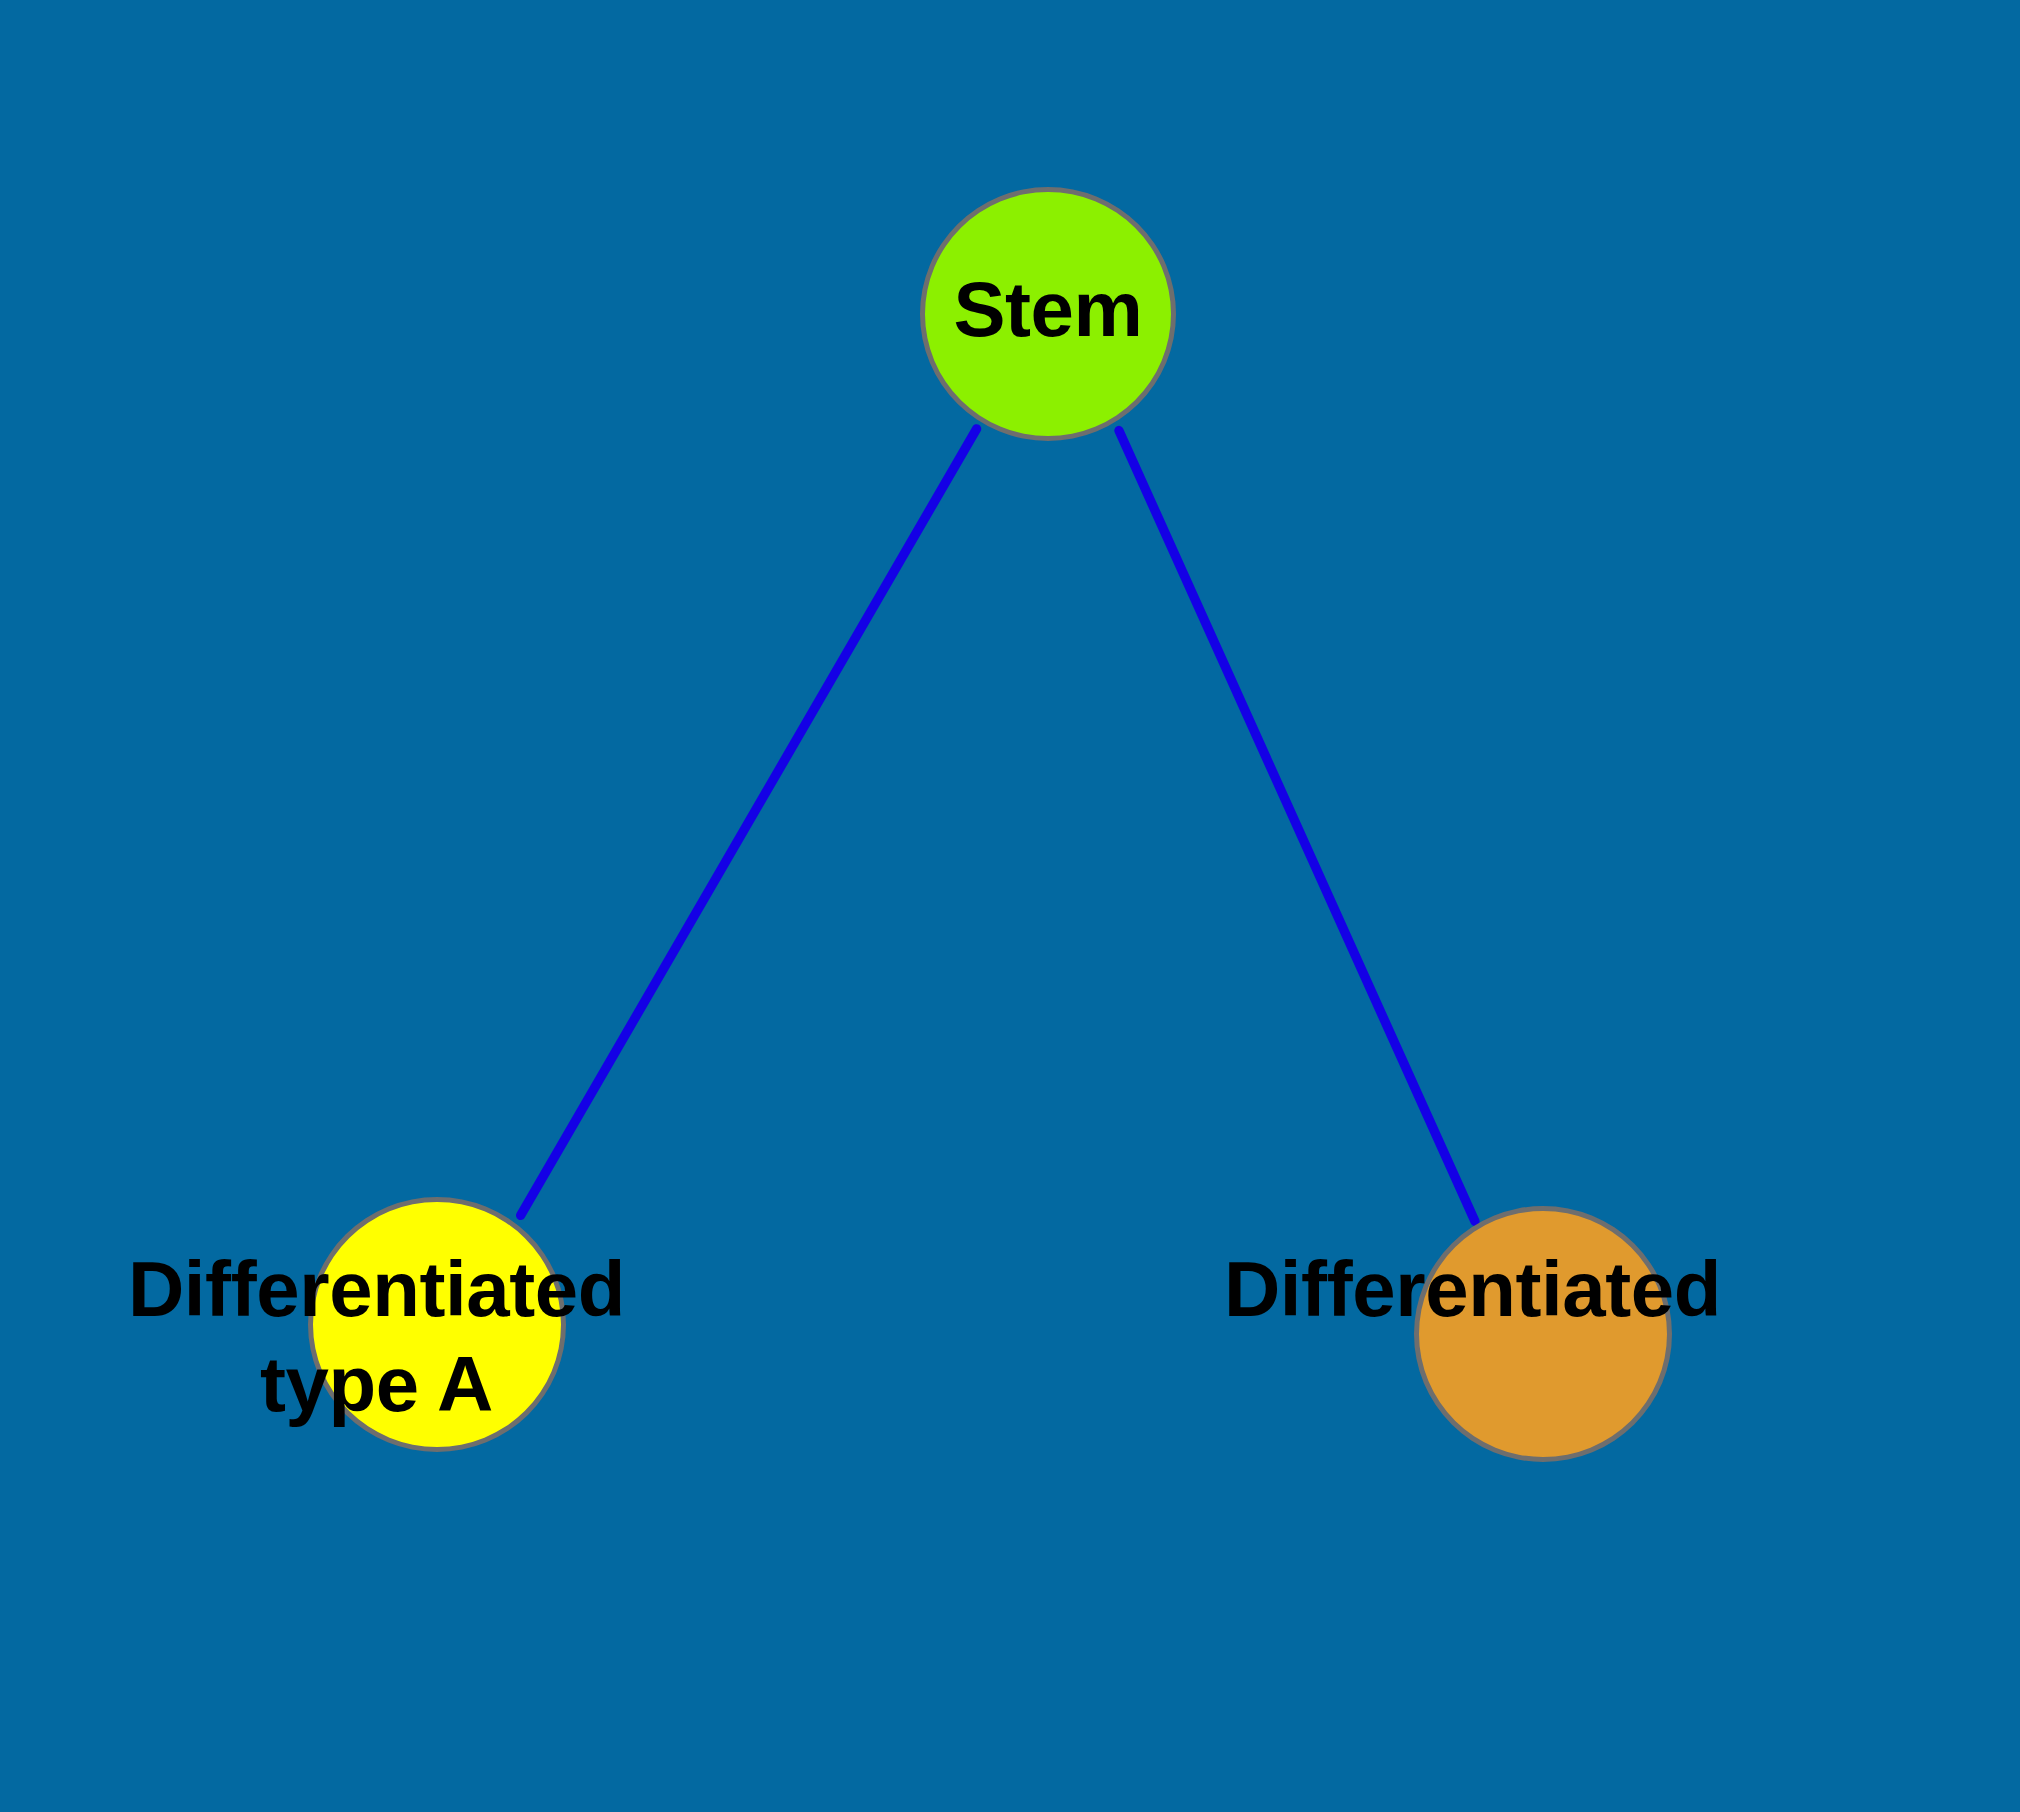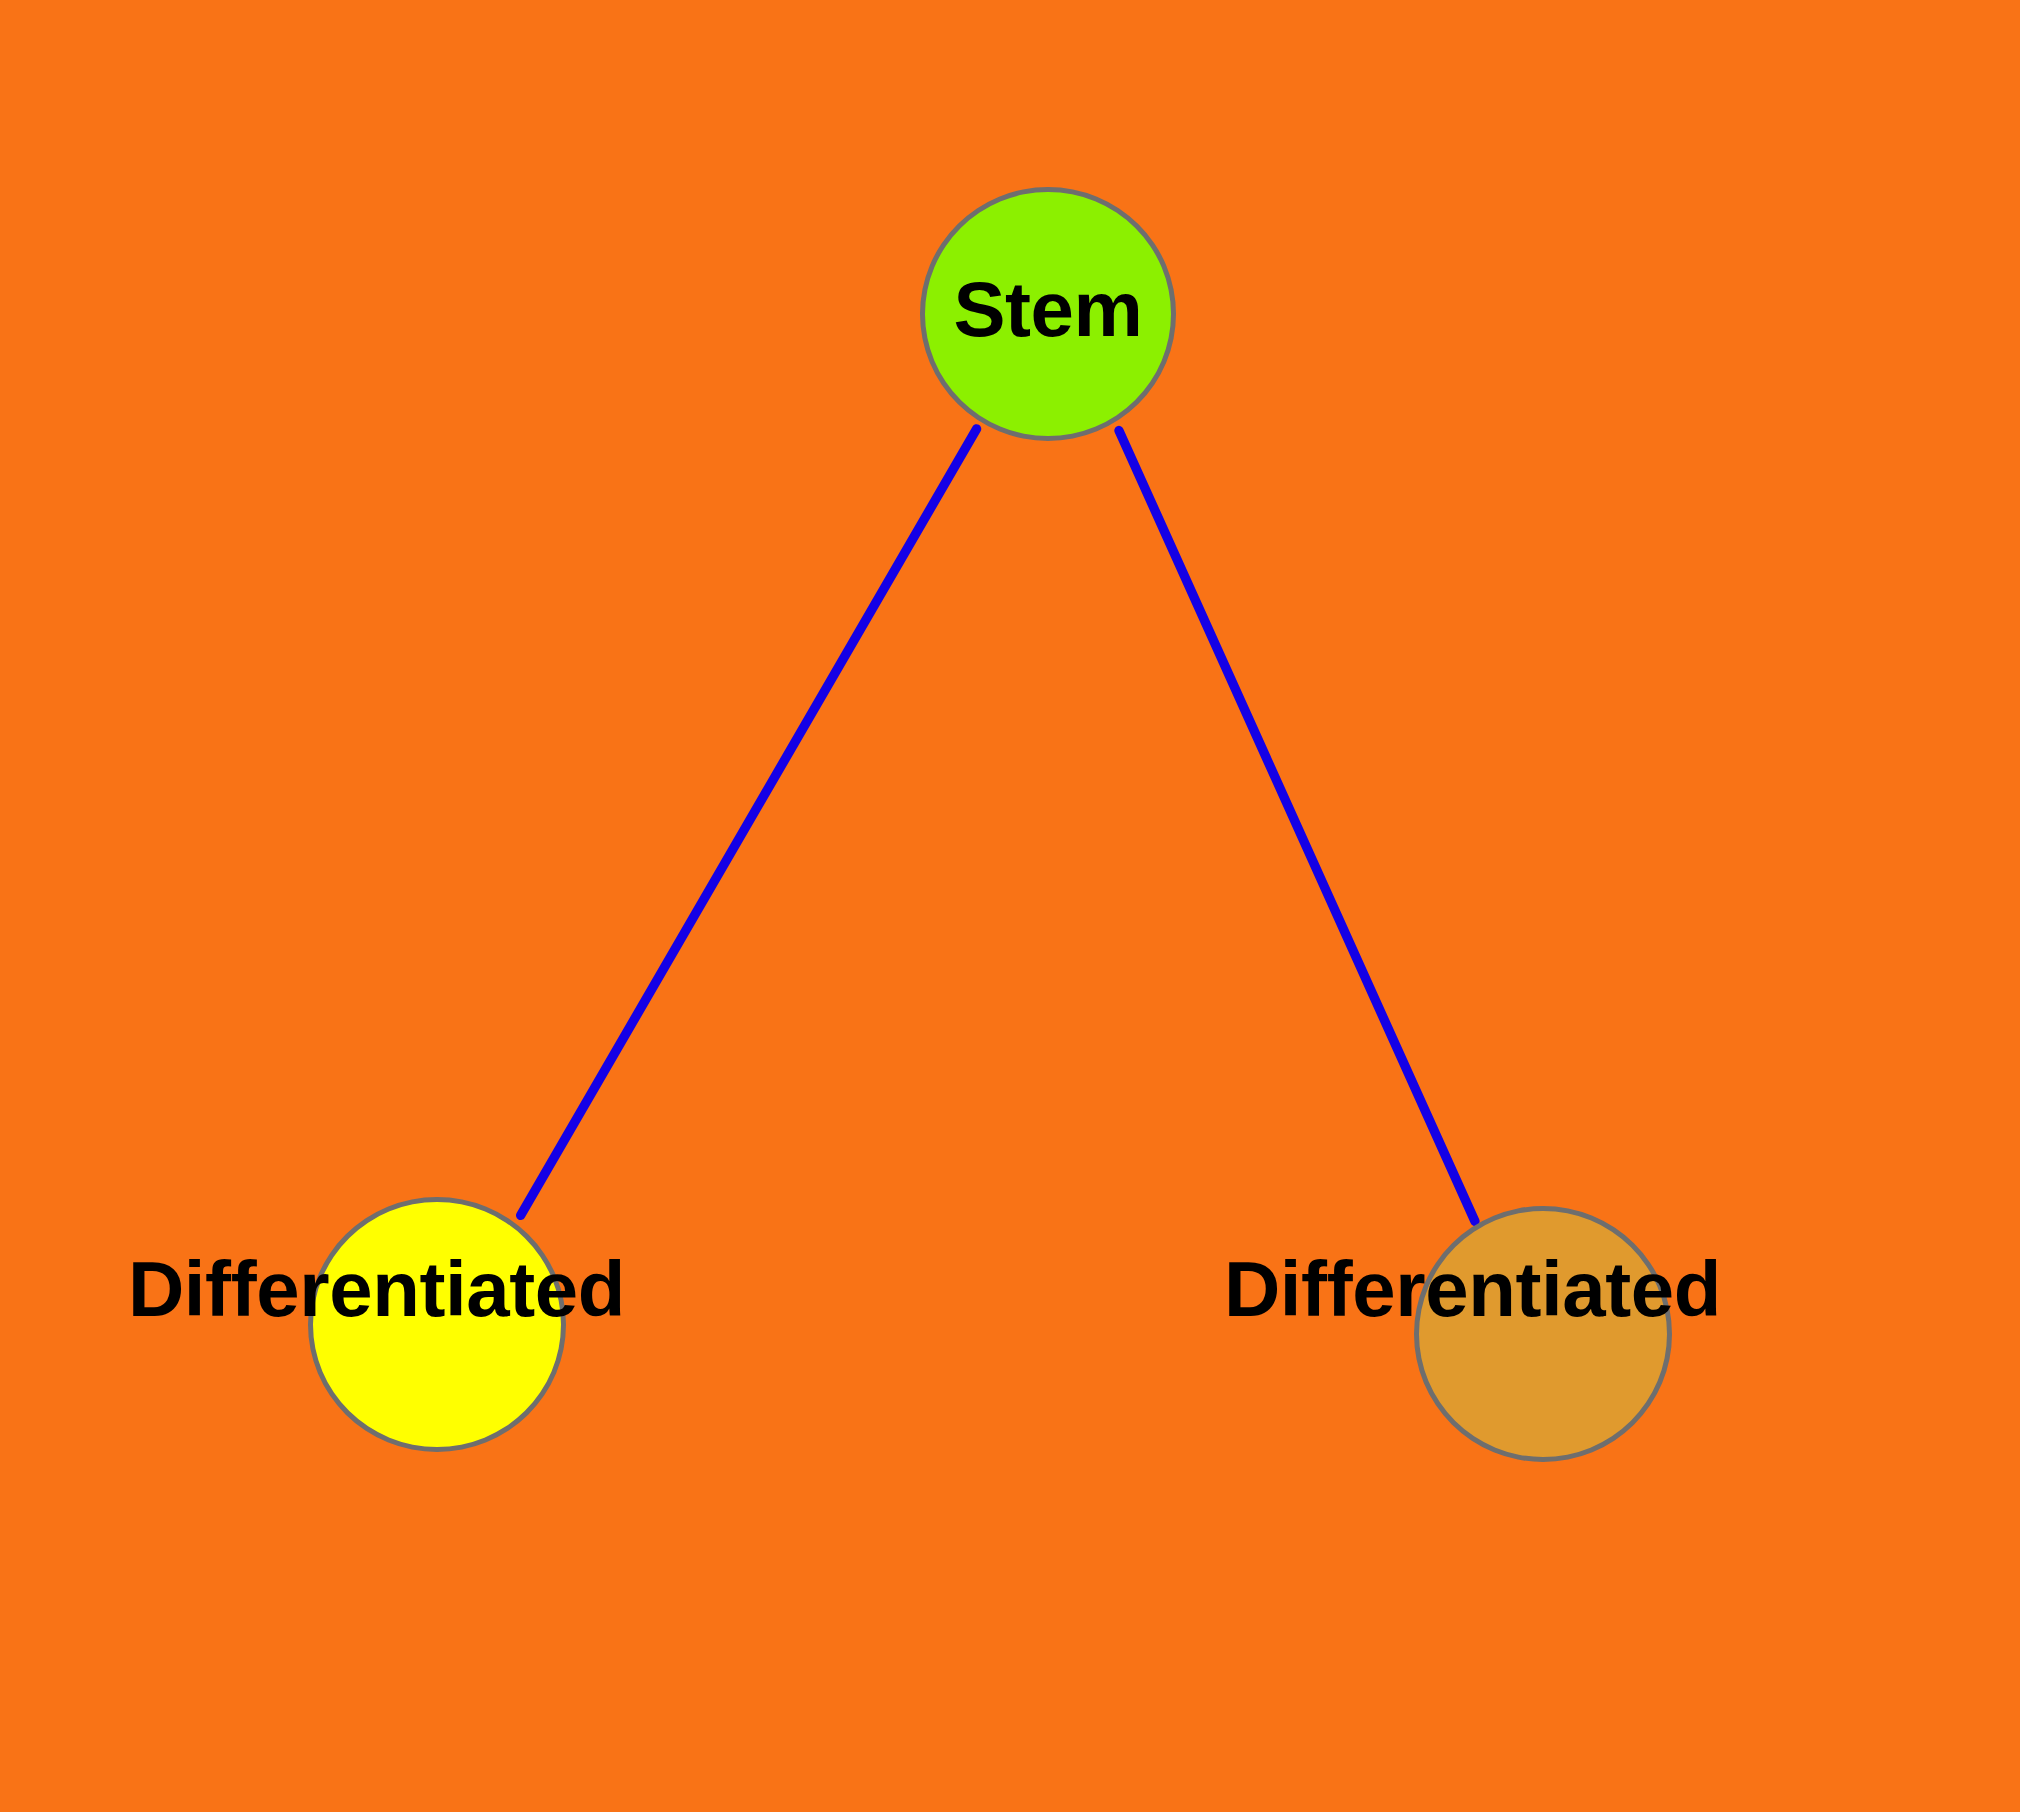--- a/index.html
+++ b/index.html
@@ -79,33 +79,33 @@
   #label-diff-b {
     left: 1218px;
     top: 1242px;
     width: 509px;
     font-size: 78px;
   }
 </style>
 </head>
 <body>
 
-<div id="graph-canvas" style="background: #f97316;">
+<div id="graph-canvas" style="background: #0369a1;">
 
   <svg id="edge-layer" viewBox="0 0 2384 2138">
     <line id="edge-stem-diff-a" x1="1152" y1="506" x2="614" y2="1434" stroke="#1400e6" stroke-width="11" stroke-linecap="round"></line>
     <line id="edge-stem-diff-b" x1="1320" y1="508" x2="1740" y2="1441" stroke="#1400e6" stroke-width="11" stroke-linecap="round"></line>
   </svg>
 
   <div class="graph-node" id="node-stem" style="background: rgb(140, 240, 0); border-color: rgb(110, 110, 110);"></div>
 
   <div class="graph-node" id="node-diff-a" style="background: rgb(255, 255, 0); border-color: rgb(110, 110, 110);"></div>
 
   <div class="graph-node" id="node-diff-b" style="background: rgb(224, 154, 46); border-color: rgb(110, 110, 110);"></div>
 
   <div class="node-label" id="label-stem" style="color: rgb(0, 0, 0);">Stem</div>
 
-  <div class="node-label" id="label-diff-a" style="color: rgb(0, 0, 0);"><span>Differentiated</span><br></div>
+  <div class="node-label" id="label-diff-a" style="color: rgb(0, 0, 0);"><span>Differentiated</span><br><span>type A</span></div>
 
   <div class="node-label" id="label-diff-b" style="color: rgb(0, 0, 0);"><span>Differentiated</span><br></div>
 
 </div>
 
 
 </body></html>

